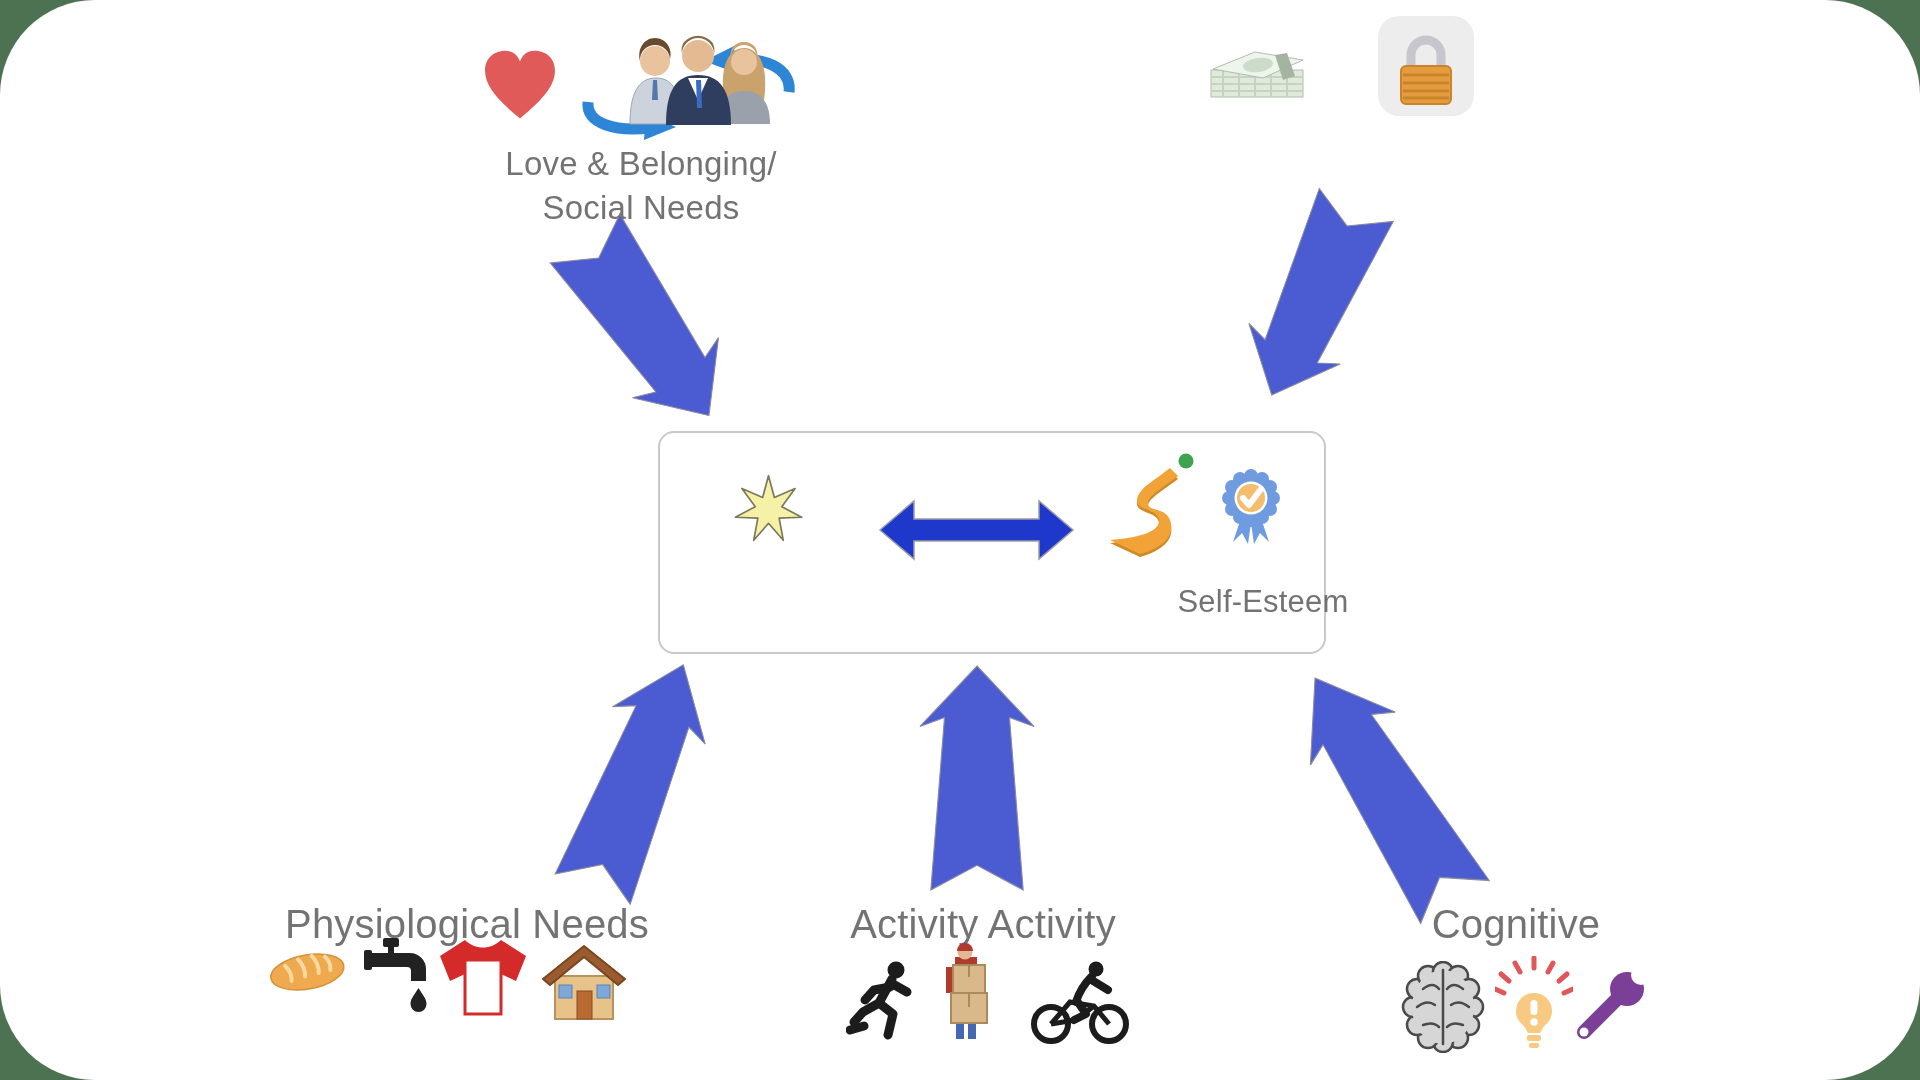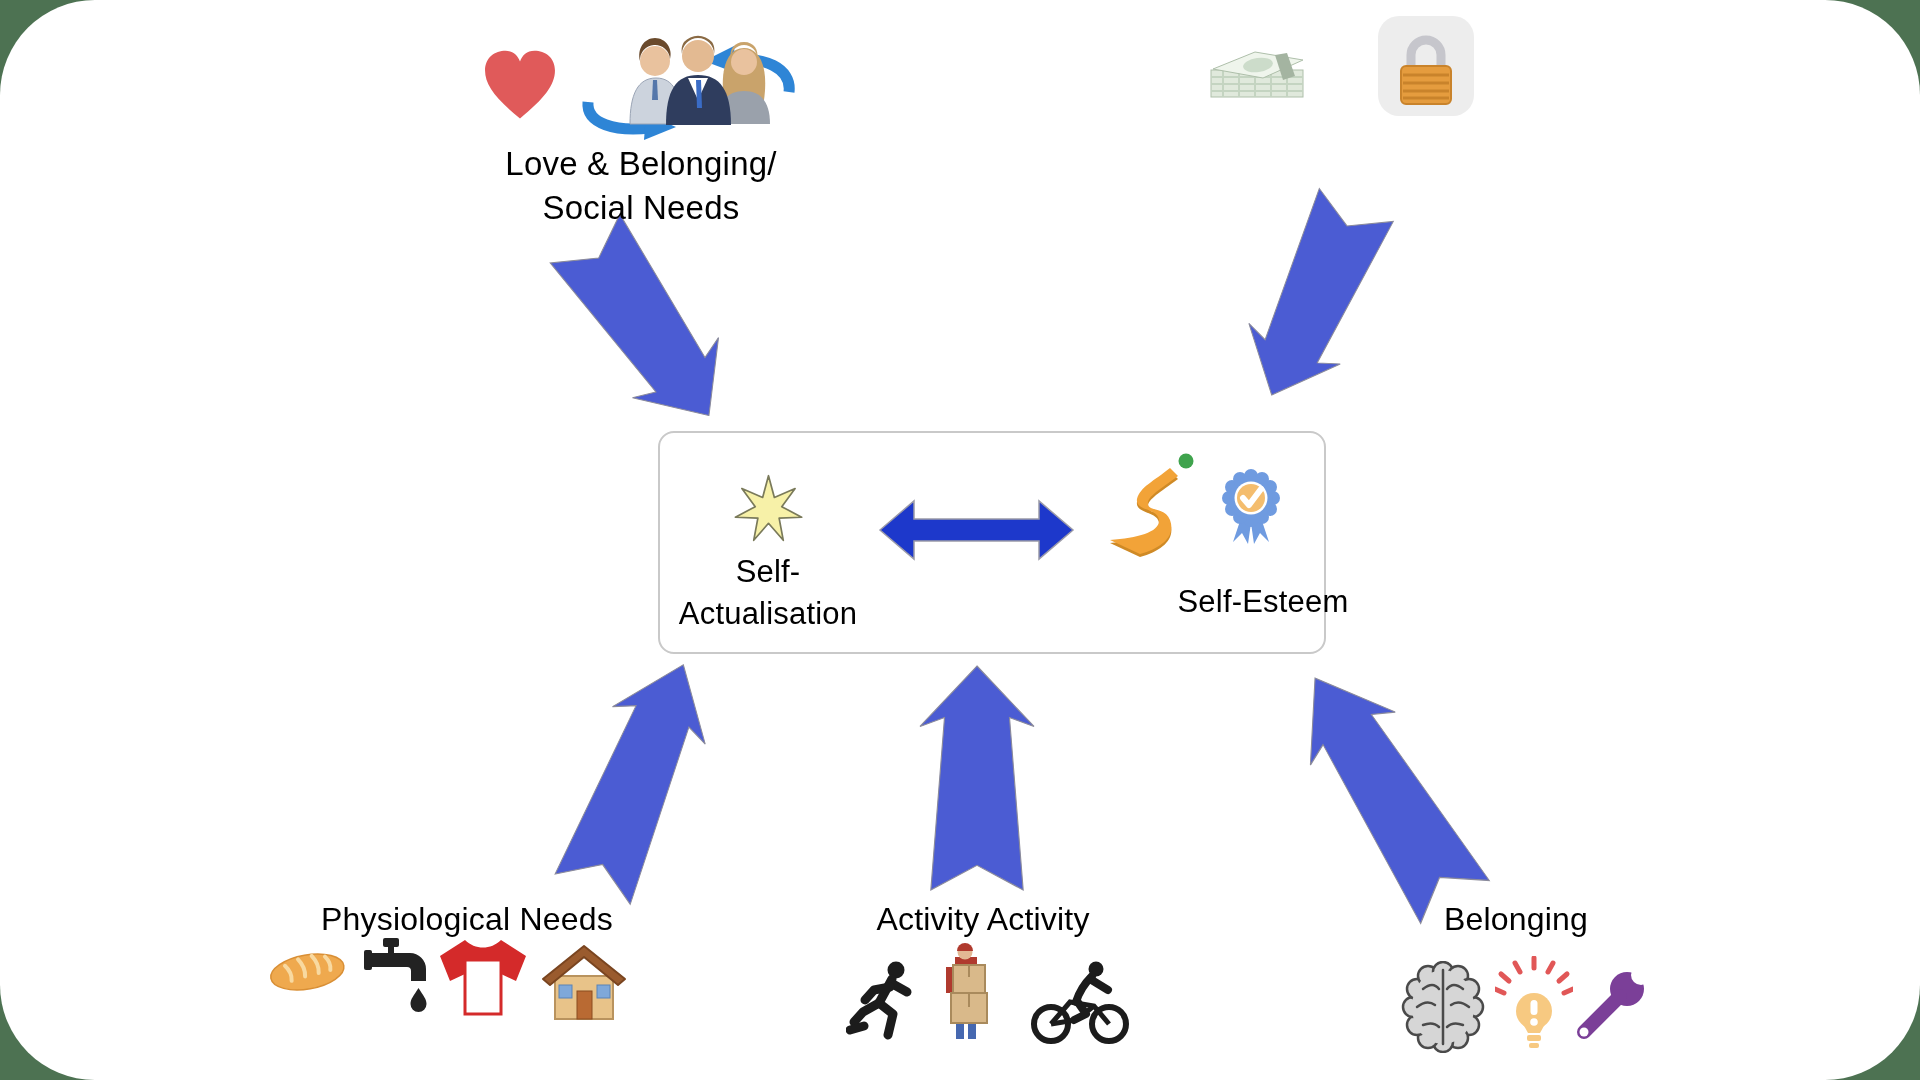--- a/index.html
+++ b/index.html
@@ -10,29 +10,29 @@
     overflow:hidden;position:relative;
   }
   .card{
     position:absolute;inset:0;
     background:#ffffff;
     border-radius:95px;
   }
   .abs{position:absolute;}
   .label{
     position:absolute;
-    color:#000000;
+    color:#737373;
     text-align:center;
     white-space:pre-line;
     transform:translateX(-50%);
     line-height:1.34;
     letter-spacing:0.2px;
   }
   .lbl-top{font-size:33px;}
-  .lbl-bottom{font-size:32px;}
+  .lbl-bottom{font-size:40px;}
   .lbl-box{font-size:31px;}
   .center-box{
     position:absolute;
     left:658px;top:431px;width:668px;height:223px;
     background:#ffffff;
     border:2px solid #c9c9c9;
     border-radius:16px;
     box-sizing:border-box;
   }
   svg{display:block;}
@@ -132,22 +132,20 @@
     </g>
   </svg>
 
 
   <div class="center-box"></div>
 
   <svg class="abs" style="left:726px;top:466px" width="85" height="84" viewBox="0 0 100 96">
     <polygon points="50,10 56.9,35.6 81.3,25.1 65.6,46.4 89,58.9 62.5,60 67.4,86 50,66 32.6,86 37.5,60 11,58.9 34.4,46.4 18.7,25.1 43.1,35.6" fill="#f7f1a8" stroke="#7a7a5a" stroke-width="2" stroke-linejoin="round"></polygon>
   </svg>
 
-  <div class="label lbl-box" style="left:768px;top:551px">Self-
-Actualisation</div>
 
   <svg class="abs" style="left:878px;top:498px" width="197" height="64" viewBox="0 0 197 64">
     <polygon points="2,32 36,3 36,21 161,21 161,3 195,32 161,61 161,43 36,43 36,61" fill="#1d38cb" stroke="#9a9aa8" stroke-width="1.5"></polygon>
   </svg>
 
   <svg class="abs" style="left:1102px;top:450px" width="92" height="112" viewBox="0 0 92 112">
     <path d="M 8,90 L 38,104 C 60,98 74,86 68,70 C 63,57 47,62 46,54 C 45,47 57,40 76,26 L 68,18 C 52,31 38,37 35,49 C 33,61 56,58 57,70 C 58,82 36,88 8,90 Z" fill="#cf8a26" transform="translate(0 3)"></path>
     <path d="M 8,90 L 38,104 C 60,98 74,86 68,70 C 63,57 47,62 46,54 C 45,47 57,40 76,26 L 68,18 C 52,31 38,37 35,49 C 33,61 56,58 57,70 C 58,82 36,88 8,90 Z" fill="#f2a338"></path>
     <circle cx="84" cy="11" r="7.5" fill="#3fa34d"></circle>
   </svg>
@@ -250,21 +248,21 @@
       <path d="M21,64 L46,60 L64,46" stroke-width="5"></path>
     </g>
     <circle cx="66" cy="9" r="7.5" fill="#1c1c1c"></circle>
     <g stroke="#1c1c1c" stroke-width="8" fill="none" stroke-linecap="round" stroke-linejoin="round">
       <path d="M62,16 C54,24 49,32 46,42"></path>
       <path d="M60,19 L78,30"></path>
       <path d="M47,41 L56,54 L44,60"></path>
     </g>
   </svg>
 
-  <div class="label lbl-bottom" style="left:1516px;top:898px">Belonging</div>
+  <div class="label lbl-bottom" style="left:1516px;top:898px">Cognitive</div>
 
   <svg class="abs" style="left:1401px;top:961px" width="84" height="92" viewBox="0 0 84 92">
     <g fill="#d6d6d6" stroke="#4a4a4a" stroke-width="2.5">
       <circle cx="72" cy="46" r="10"></circle>
         <circle cx="68" cy="64" r="10"></circle>
         <circle cx="57" cy="77" r="10"></circle>
       <circle cx="42" cy="81" r="10"></circle>
         <circle cx="27" cy="77" r="10"></circle>
         <circle cx="16" cy="64" r="10"></circle>
       <circle cx="12" cy="46" r="10"></circle>

